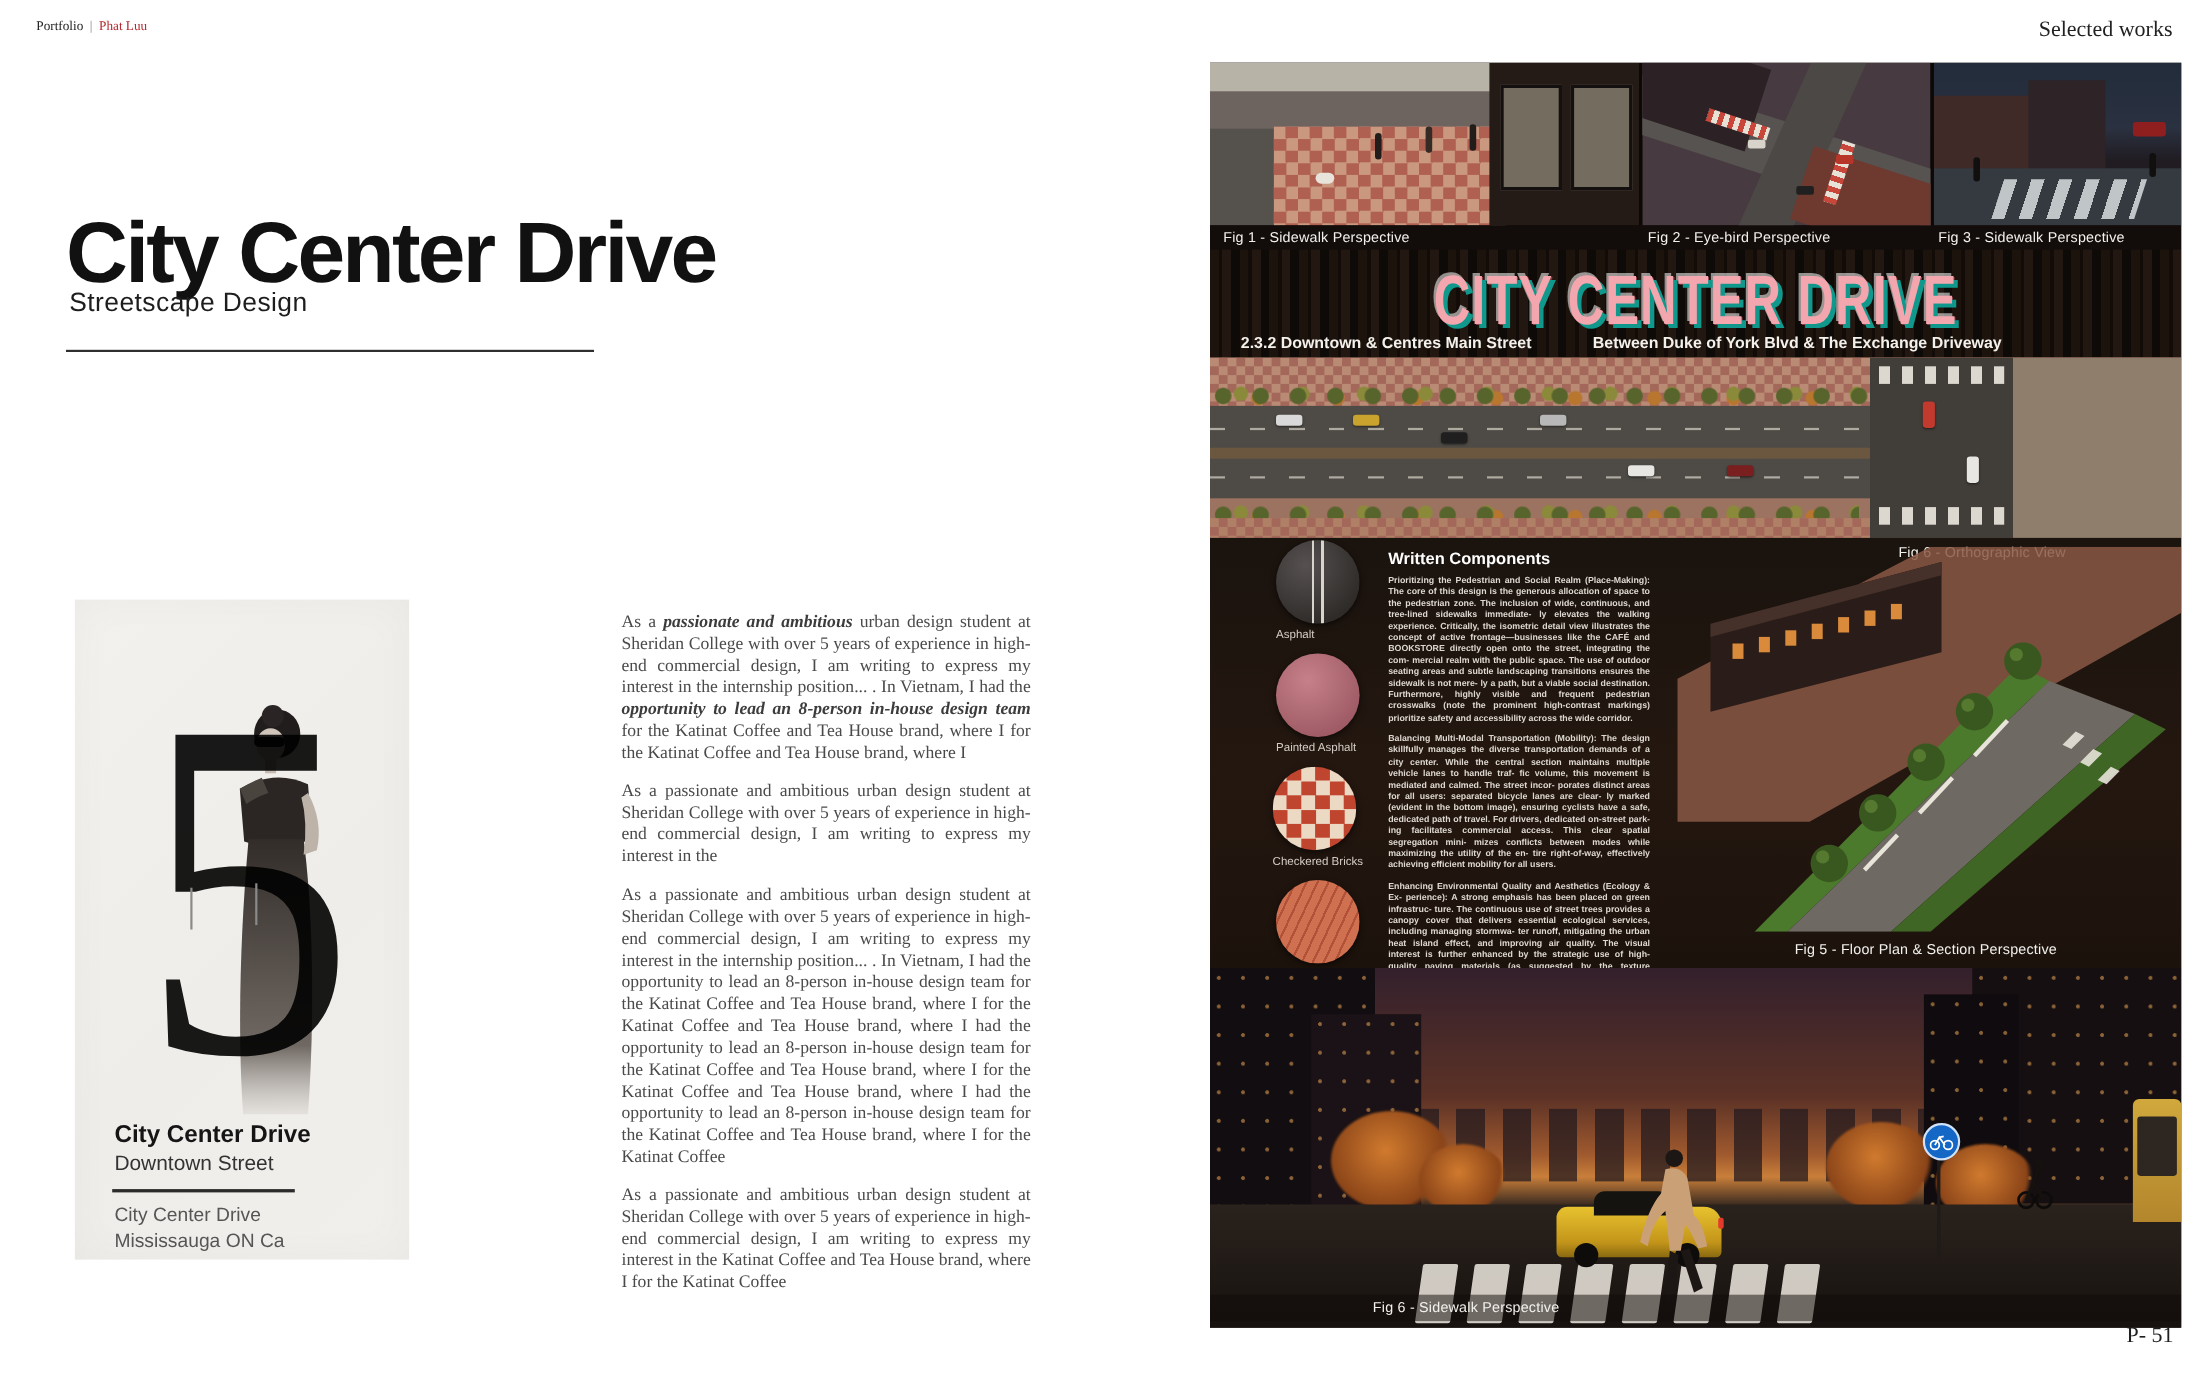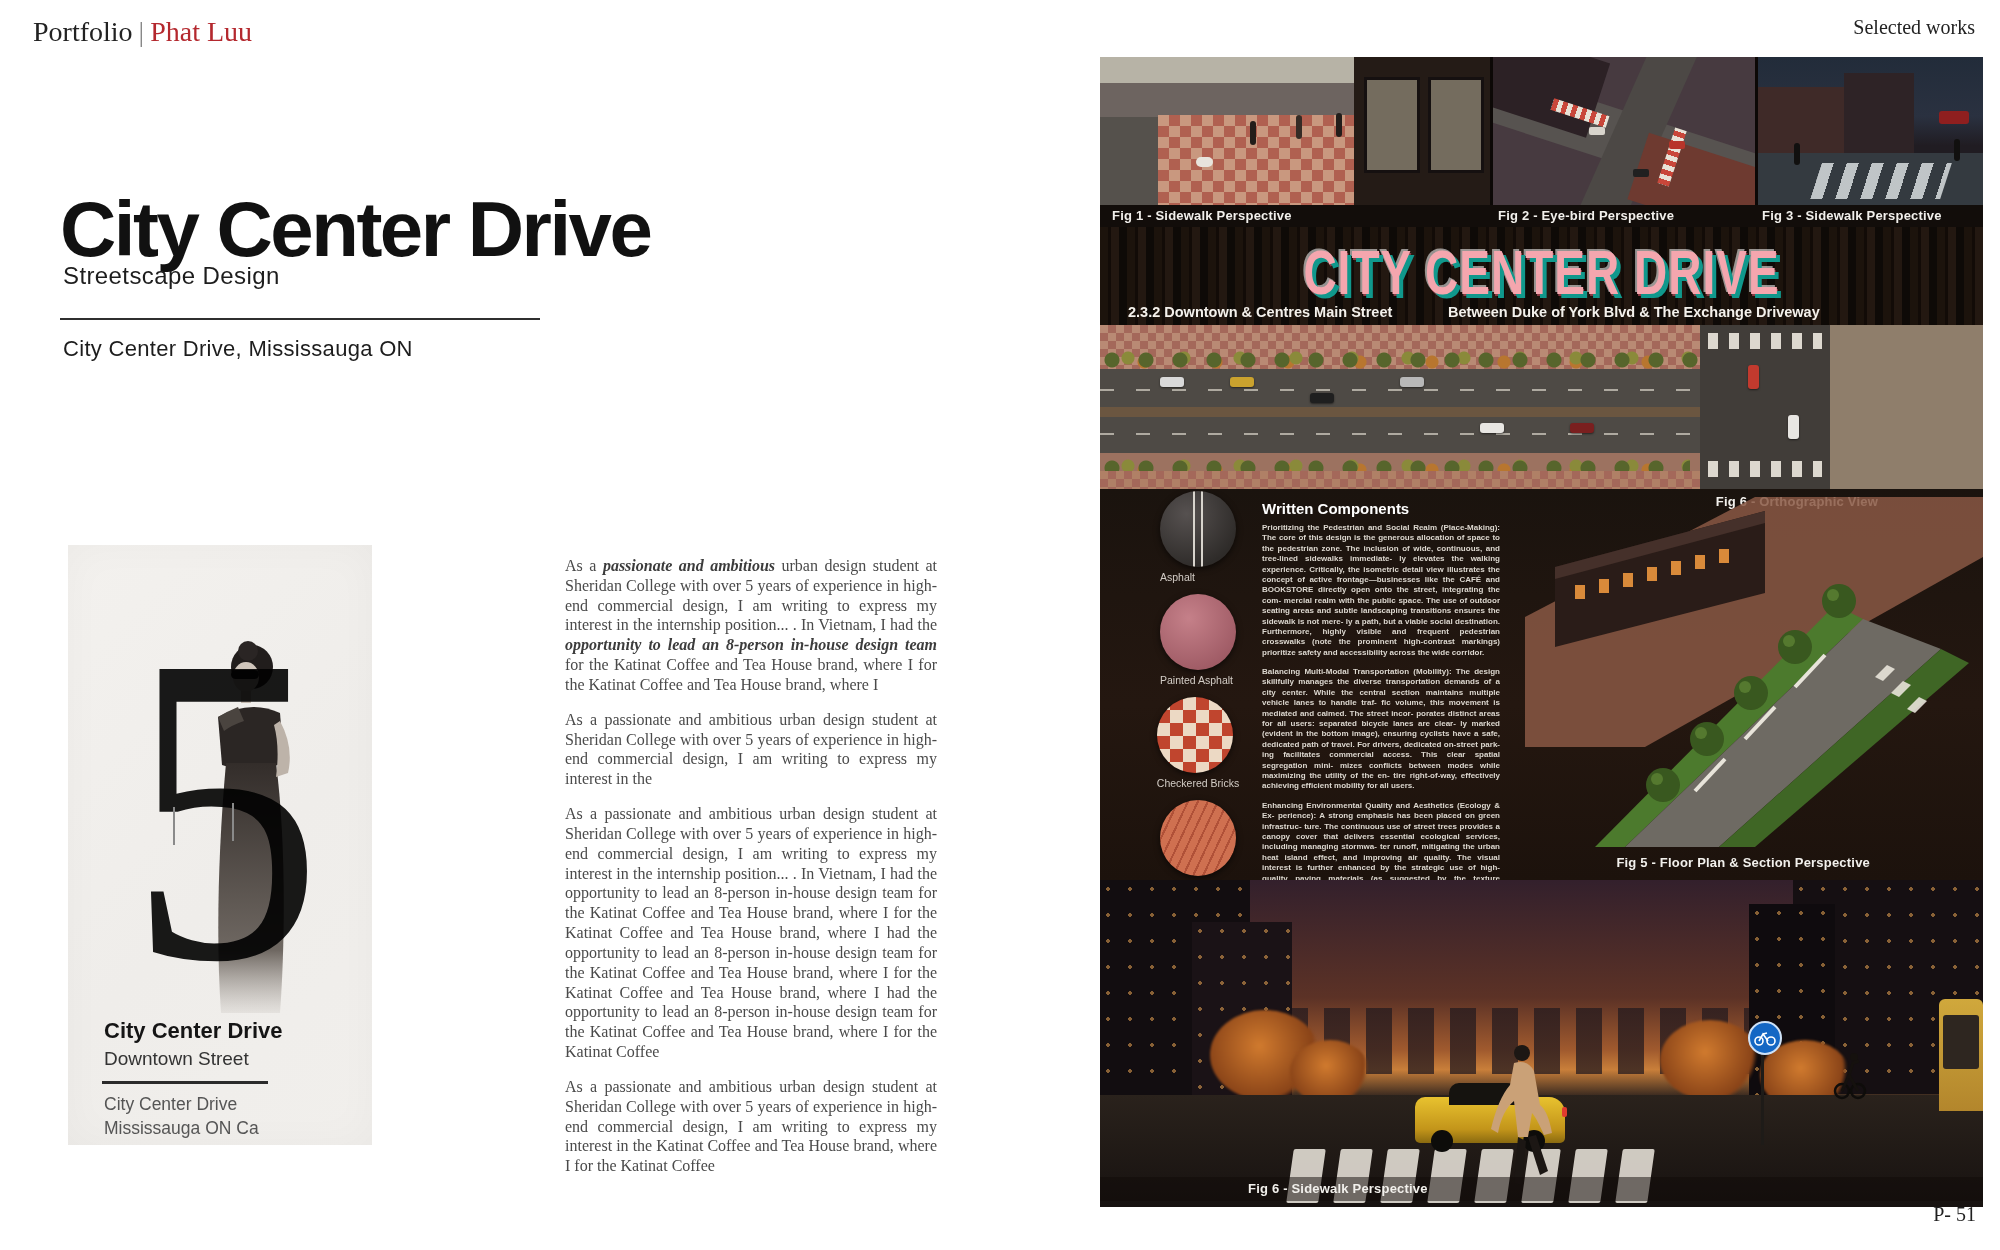--- a/index.html
+++ b/index.html
@@ -2,21 +2,21 @@
 <html><head>
 <meta charset="utf-8">
 <style>
   html,body{margin:0;padding:0;background:#fff;}
   .page{position:relative;width:2000px;height:1250px;background:#ffffff;overflow:hidden;
         font-family:"Liberation Sans",sans-serif;color:#1c1c1c;}
   .serif{font-family:"Liberation Serif",serif;}
   .abs{position:absolute;}
 
   
-  .hdr-left{left:33px;top:16px;font-size:28px;color:#222;}
+  .hdr-left{left:33px;top:16px;font-size:12px;color:#222;}
   .hdr-left .red{color:#b4282e;}
   .hdr-left .sep{color:#888;padding:0 6px;}
   .hdr-right{right:25px;top:16px;font-size:20px;color:#222;}
   .pageno{font-size:20px;color:#1f1f1f;top:1203px;}
   .pageno.l{left:33px;margin-top:45px;} .pageno.r{right:24px;}
 
   
   .proj-title{left:60px;top:132px;font-size:78px;font-weight:700;letter-spacing:-2.5px;color:#111;}
   .proj-sub{left:63px;top:262px;font-size:24px;color:#1d1d1d;letter-spacing:.4px;}
   .rule{left:60px;top:318px;width:480px;height:2px;background:#2f2f2f;}
@@ -34,21 +34,21 @@
   .card-rule{left:34px;top:536px;width:166px;height:3px;background:#2b2b2b;}
   .card-addr{left:36px;top:548px;font-size:17.5px;line-height:1.35;color:#555;}
 
   .body-col{left:565px;top:556px;width:372px;}
   .body-para{font-family:Liberation Serif, serif;font-size:16px;line-height:1.24;color:#4a4a4a;
              text-align:justify;margin:0 0 15px 0;}
   .body-para .bi{font-weight:700;font-style:italic;color:#3c3c3c;}
 
   
   .poster{left:1100px;top:57px;width:883px;height:1150px;background:#17100c;overflow:hidden;}
-  .fig-cap{position:absolute;font-size:13px;font-weight:700;color:#f2f0ec;letter-spacing:.2px;white-space:nowrap;}
+  .fig-cap{position:absolute;font-size:13px;font-weight:400;color:#f2f0ec;letter-spacing:.2px;white-space:nowrap;}
 
   .thumb-row{position:absolute;left:0;top:0;width:883px;height:148px;display:flex;gap:3px;background:#0c0806;}
   .thumb{position:relative;overflow:hidden;flex:none;height:148px;}
 
   
   .f1-sky{position:absolute;left:0;top:0;width:100%;height:28px;background:#b7b3a6;}
   .f1-bld{position:absolute;left:0;top:26px;width:100%;height:36px;background:#6d6460;}
   .f1-road{position:absolute;left:0;top:60px;width:64px;height:88px;background:#55514c;}
   .f1-ground{position:absolute;left:58px;top:58px;width:212px;height:90px;
              background:repeating-conic-gradient(#b06050 0% 25%,#c9987f 0% 50%) 0 0/22px 22px;}
@@ -167,21 +167,20 @@
 
   <div class="abs hdr-left serif">
     <span>Portfolio</span><span class="sep">|</span><span class="red">Phat Luu</span>
   </div>
   <div class="abs hdr-right serif">Selected works</div>
 
   <h1 class="abs proj-title">City Center Drive</h1>
   <div class="abs proj-sub">Streetscape Design</div>
   <div class="abs rule"></div>
   <div class="abs loc">
-    <div>City Center Drive, Mississauga ON</div>
   </div>
 
   <div class="abs card">
     <svg class="abs" style="left:120px;top:96px" width="130" height="380" viewBox="0 0 130 380">
       <defs>
         <linearGradient id="skirtg" x1="0" y1="0" x2="0" y2="1">
           <stop offset="0" stop-color="#332d2a"></stop>
             <stop offset="0.75" stop-color="#6f6862"></stop>
             <stop offset="1" stop-color="#a39c95" stop-opacity="0.15"></stop>
         </linearGradient>

